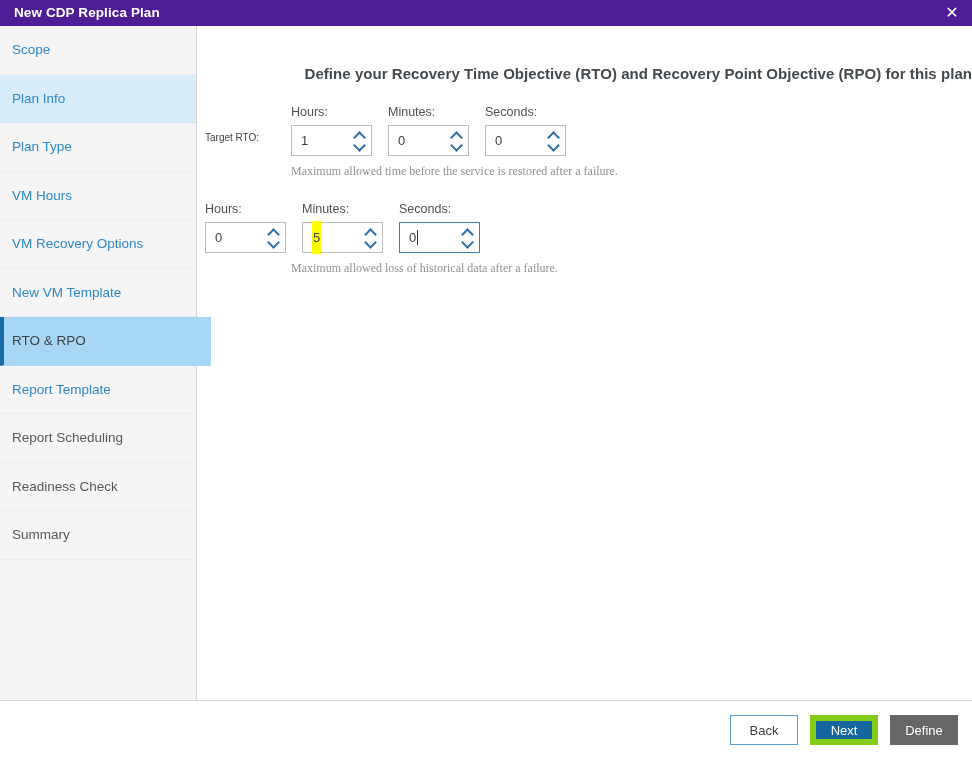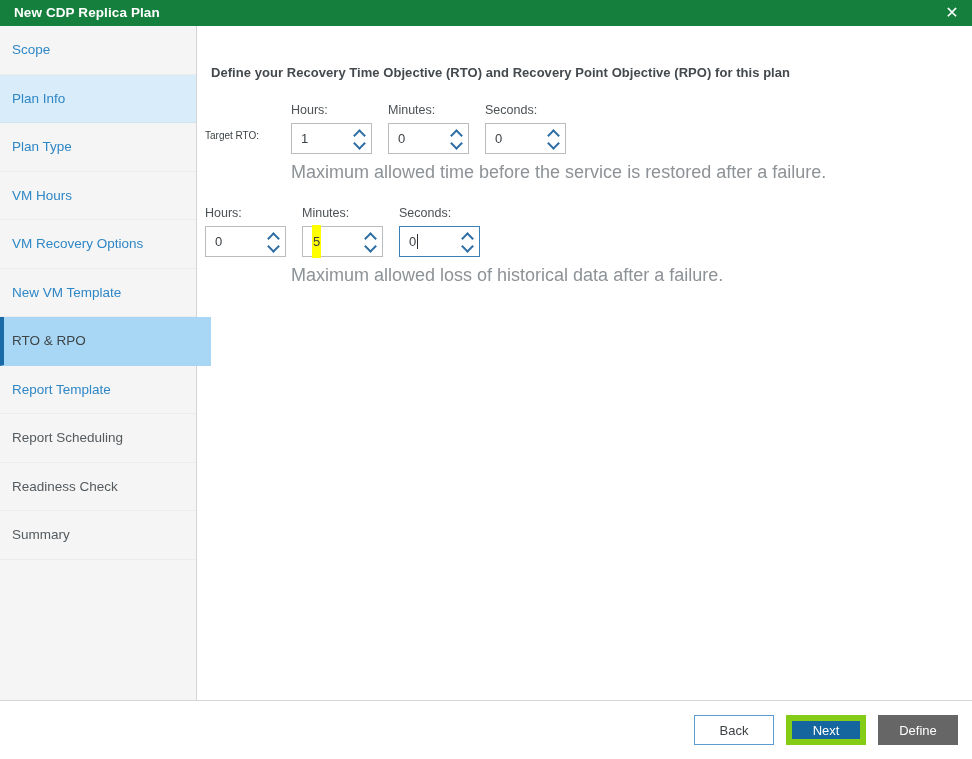--- a/index.html
+++ b/index.html
@@ -20,21 +20,21 @@
     height: 759px;
     background: #ffffff;
     display: flex;
     flex-direction: column;
   }
 
   
   #titlebar {
     height: 26px;
     min-height: 26px;
-    background: #15803d;
+    background: #4c1d95;
     display: flex;
     align-items: center;
     justify-content: space-between;
     padding: 0 0 0 14px;
     position: relative;
   }
   #titlebar-title {
     color: #ffffff;
     font-size: 13.5px;
     font-weight: bold;
@@ -120,26 +120,27 @@
 
   
   #content {
     flex: 1;
     background: #ffffff;
     padding: 0;
     position: relative;
     min-width: 0;
   }
   #content-header {
-    font-size: 13px;
+    font-size: 15px;
     font-weight: bold;
     color: #44494d;
     padding: 39px 0 0 14px;
     letter-spacing: 0.05px;
     white-space: nowrap;
+    text-align: right;
   }
 
   #form-area {
     padding: 22px 0 0 8px;
   }
 
   .field-row {
     display: flex;
     flex-direction: row;
     align-items: flex-start;
@@ -216,43 +217,44 @@
     top: 1px;
     width: 7px;
     height: 7px;
     border-left: 2px solid #2e6da4;
     border-top: 2px solid #2e6da4;
   }
   .chev.up::before { transform: rotate(45deg); }
   .chev.down::before { transform: rotate(225deg); top: -1px; }
 
   .helper-text {
-    font-size: 18px;
+    font-size: 12px;
     color: #8d9296;
     margin: 8px 16px 0 0;
     white-space: nowrap;
+    font-family: Liberation Serif, serif;
   }
   .helper-indent { padding-left: 86px; }
 
   .row-gap { height: 22px; }
 
   
   #footer {
     height: 59px;
     min-height: 59px;
     background: #ffffff;
     border-top: 1px solid #d6d6d6;
     display: flex;
     align-items: center;
     justify-content: flex-end;
     padding-right: 14px;
     gap: 12px;
   }
   .btn {
-    width: 80px;
+    width: 68px;
     height: 30px;
     font-size: 13px;
     display: flex;
     align-items: center;
     justify-content: center;
     cursor: pointer;
     border: 1px solid transparent;
     user-select: none;
     white-space: nowrap;
   }

